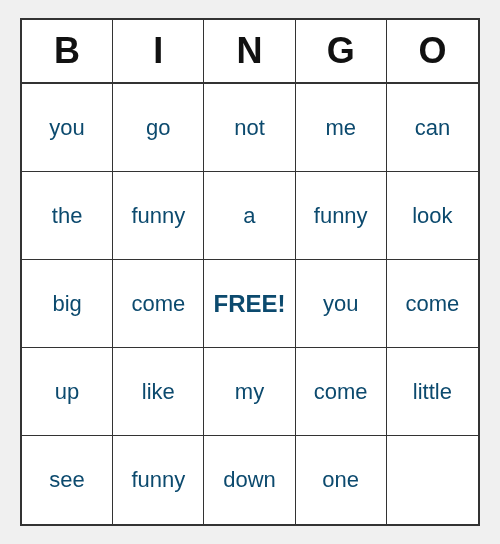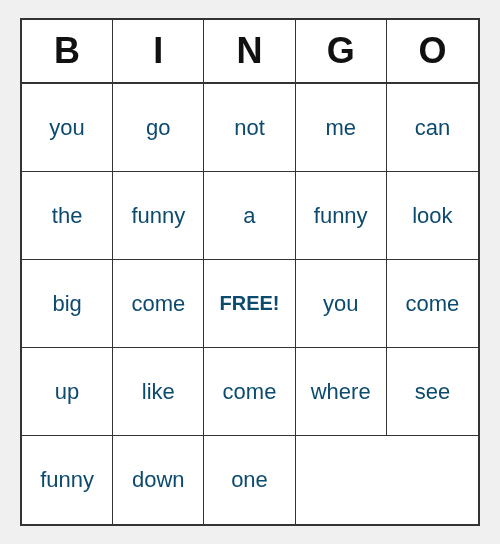--- a/index.html
+++ b/index.html
@@ -63,21 +63,21 @@
     .bingo-cell:nth-child(5n) {
       border-right: none;
     }
 
     .bingo-cell:nth-child(n+21) {
       border-bottom: none;
     }
 
     .free-cell {
       font-weight: bold;
-      font-size: 20px;
+      font-size: 24px;
     }
   </style>
 </head>
 <body>
 
 <div class="bingo-card">
   <div class="bingo-header">
   <div class="header-cell">B</div>
       <div class="header-cell">I</div>
       <div class="header-cell">N</div>
@@ -95,20 +95,21 @@
       <div class="bingo-cell">a</div>
       <div class="bingo-cell">funny</div>
       <div class="bingo-cell">look</div>
       <div class="bingo-cell">big</div>
       <div class="bingo-cell">come</div>
       <div class="bingo-cell free-cell">FREE!</div>
       <div class="bingo-cell">you</div>
       <div class="bingo-cell">come</div>
       <div class="bingo-cell">up</div>
       <div class="bingo-cell">like</div>
+      <div class="bingo-cell">my</div>
       <div class="bingo-cell">come</div>
-      <div class="bingo-cell">where</div>
+      <div class="bingo-cell">little</div>
       <div class="bingo-cell">see</div>
       <div class="bingo-cell">funny</div>
       <div class="bingo-cell">down</div>
       <div class="bingo-cell">one</div>
     </div>
 </div>
 
 </body></html>

